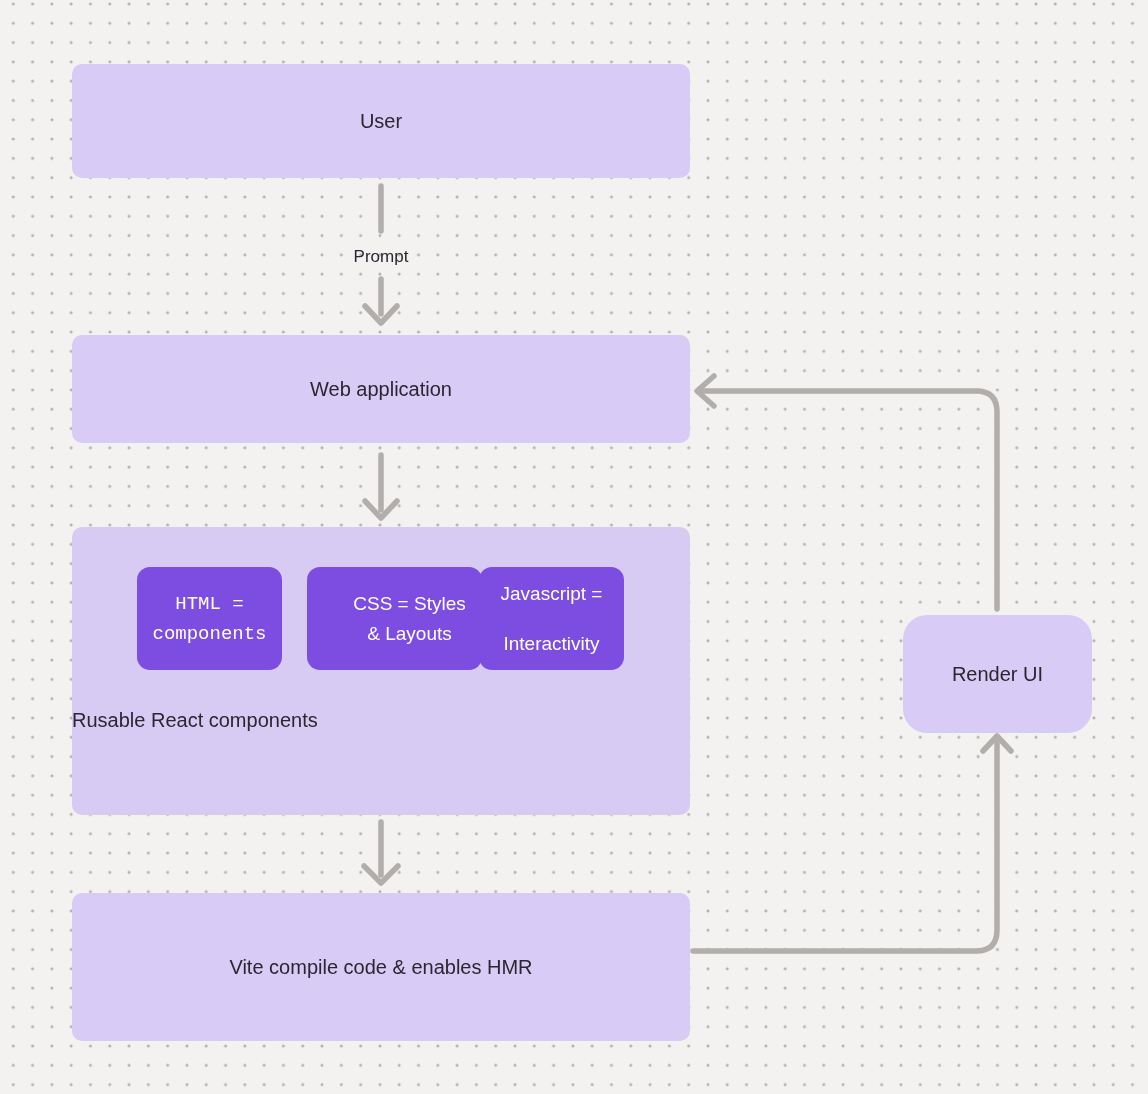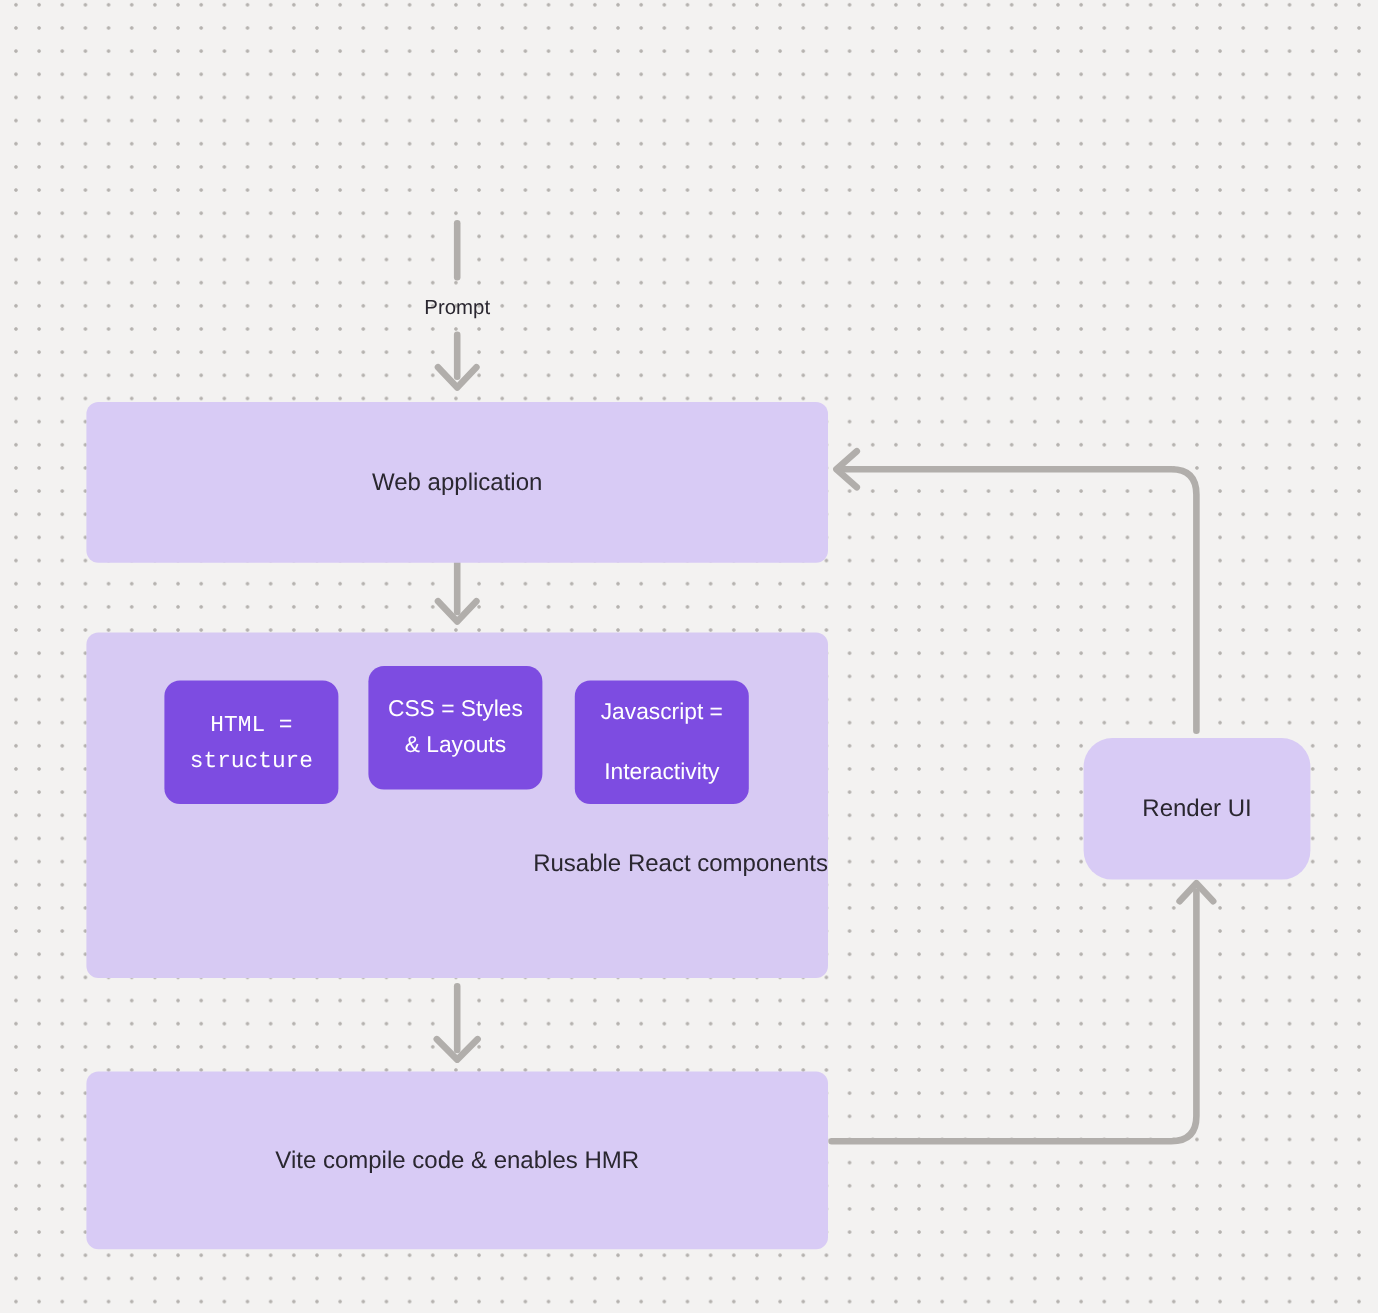--- a/index.html
+++ b/index.html
@@ -29,35 +29,35 @@
   .edges path,.edges line{
     stroke:var(--c-arrow);stroke-width:5.5;fill:none;
     stroke-linecap:round;stroke-linejoin:round;
   }
   .node{
     position:absolute;display:flex;align-items:center;justify-content:center;
     background:var(--c-node-fill);border-radius:10px;
     color:var(--c-node-text);font-size:20px;line-height:26px;text-align:center;
   }
   .node-user{left:72px;top:64px;width:618px;height:114px;}
-  .node-webapp{left:72px;top:335px;width:618px;height:134px;}
+  .node-webapp{left:72px;top:335px;width:618px;height:108px;}
   .components{left:72px;top:527px;width:618px;height:288px;background:var(--c-container-fill);display:block;}
   .node-vite{left:72px;top:893px;width:618px;height:148px;}
   .node-render{left:903px;top:615px;width:189px;height:118px;border-radius:24px;}
   .inner-node{
     position:absolute;width:145px;height:103px;border-radius:13px;
     background:var(--c-inner-fill);color:var(--c-inner-text);
     display:flex;flex-direction:column;align-items:center;justify-content:center;
     font-size:19px;line-height:30px;text-align:center;
   }
   .inner-1{left:65px;top:40px;font-family:Liberation Mono, monospace;}
-  .inner-2{left:235px;top:28px;}
+  .inner-2{left:235px;top:40px;padding-left:30px;}
   .inner-3{left:407px;top:40px;gap:20px;}
   .caption{
-    position:absolute;left:0;top:180px;width:618px;text-align:right;
+    position:absolute;left:0;top:180px;width:618px;text-align:left;
     color:var(--c-node-text);font-size:20px;line-height:26px;
   }
   .edge-label{
     position:absolute;left:311px;top:244px;width:140px;text-align:center;
     color:var(--c-node-text);font-size:17px;line-height:25px;
   }
 </style>
 </head>
 <body>
 
@@ -80,31 +80,34 @@
     <g>
       <path d="M693 951 L976 951 Q997 951 997 930 L997 743"></path>
       <path d="M983 751 L997 736 L1011 751"></path>
     </g>
     <g>
       <path d="M997 609 L997 412 Q997 391 976 391 L703 391"></path>
       <path d="M714 376 L697 391 L714 406"></path>
     </g>
   </svg>
 
+  <div class="node node-user">
+    <span>User</span>
+  </div>
 
   <div class="edge-label">Prompt</div>
 
   <div class="node node-webapp">
     <span>Web application</span>
   </div>
 
   <div class="node components">
     <div class="inner-node inner-1">
       <span>HTML =</span>
-      <span>structure</span>
+      <span>components</span>
     </div>
     <div class="inner-node inner-2">
       <span>CSS = Styles</span>
       <span>&amp; Layouts</span>
     </div>
     <div class="inner-node inner-3">
       <span>Javascript =</span>
       <span>Interactivity</span>
     </div>
     <div class="caption">Rusable React components</div>

